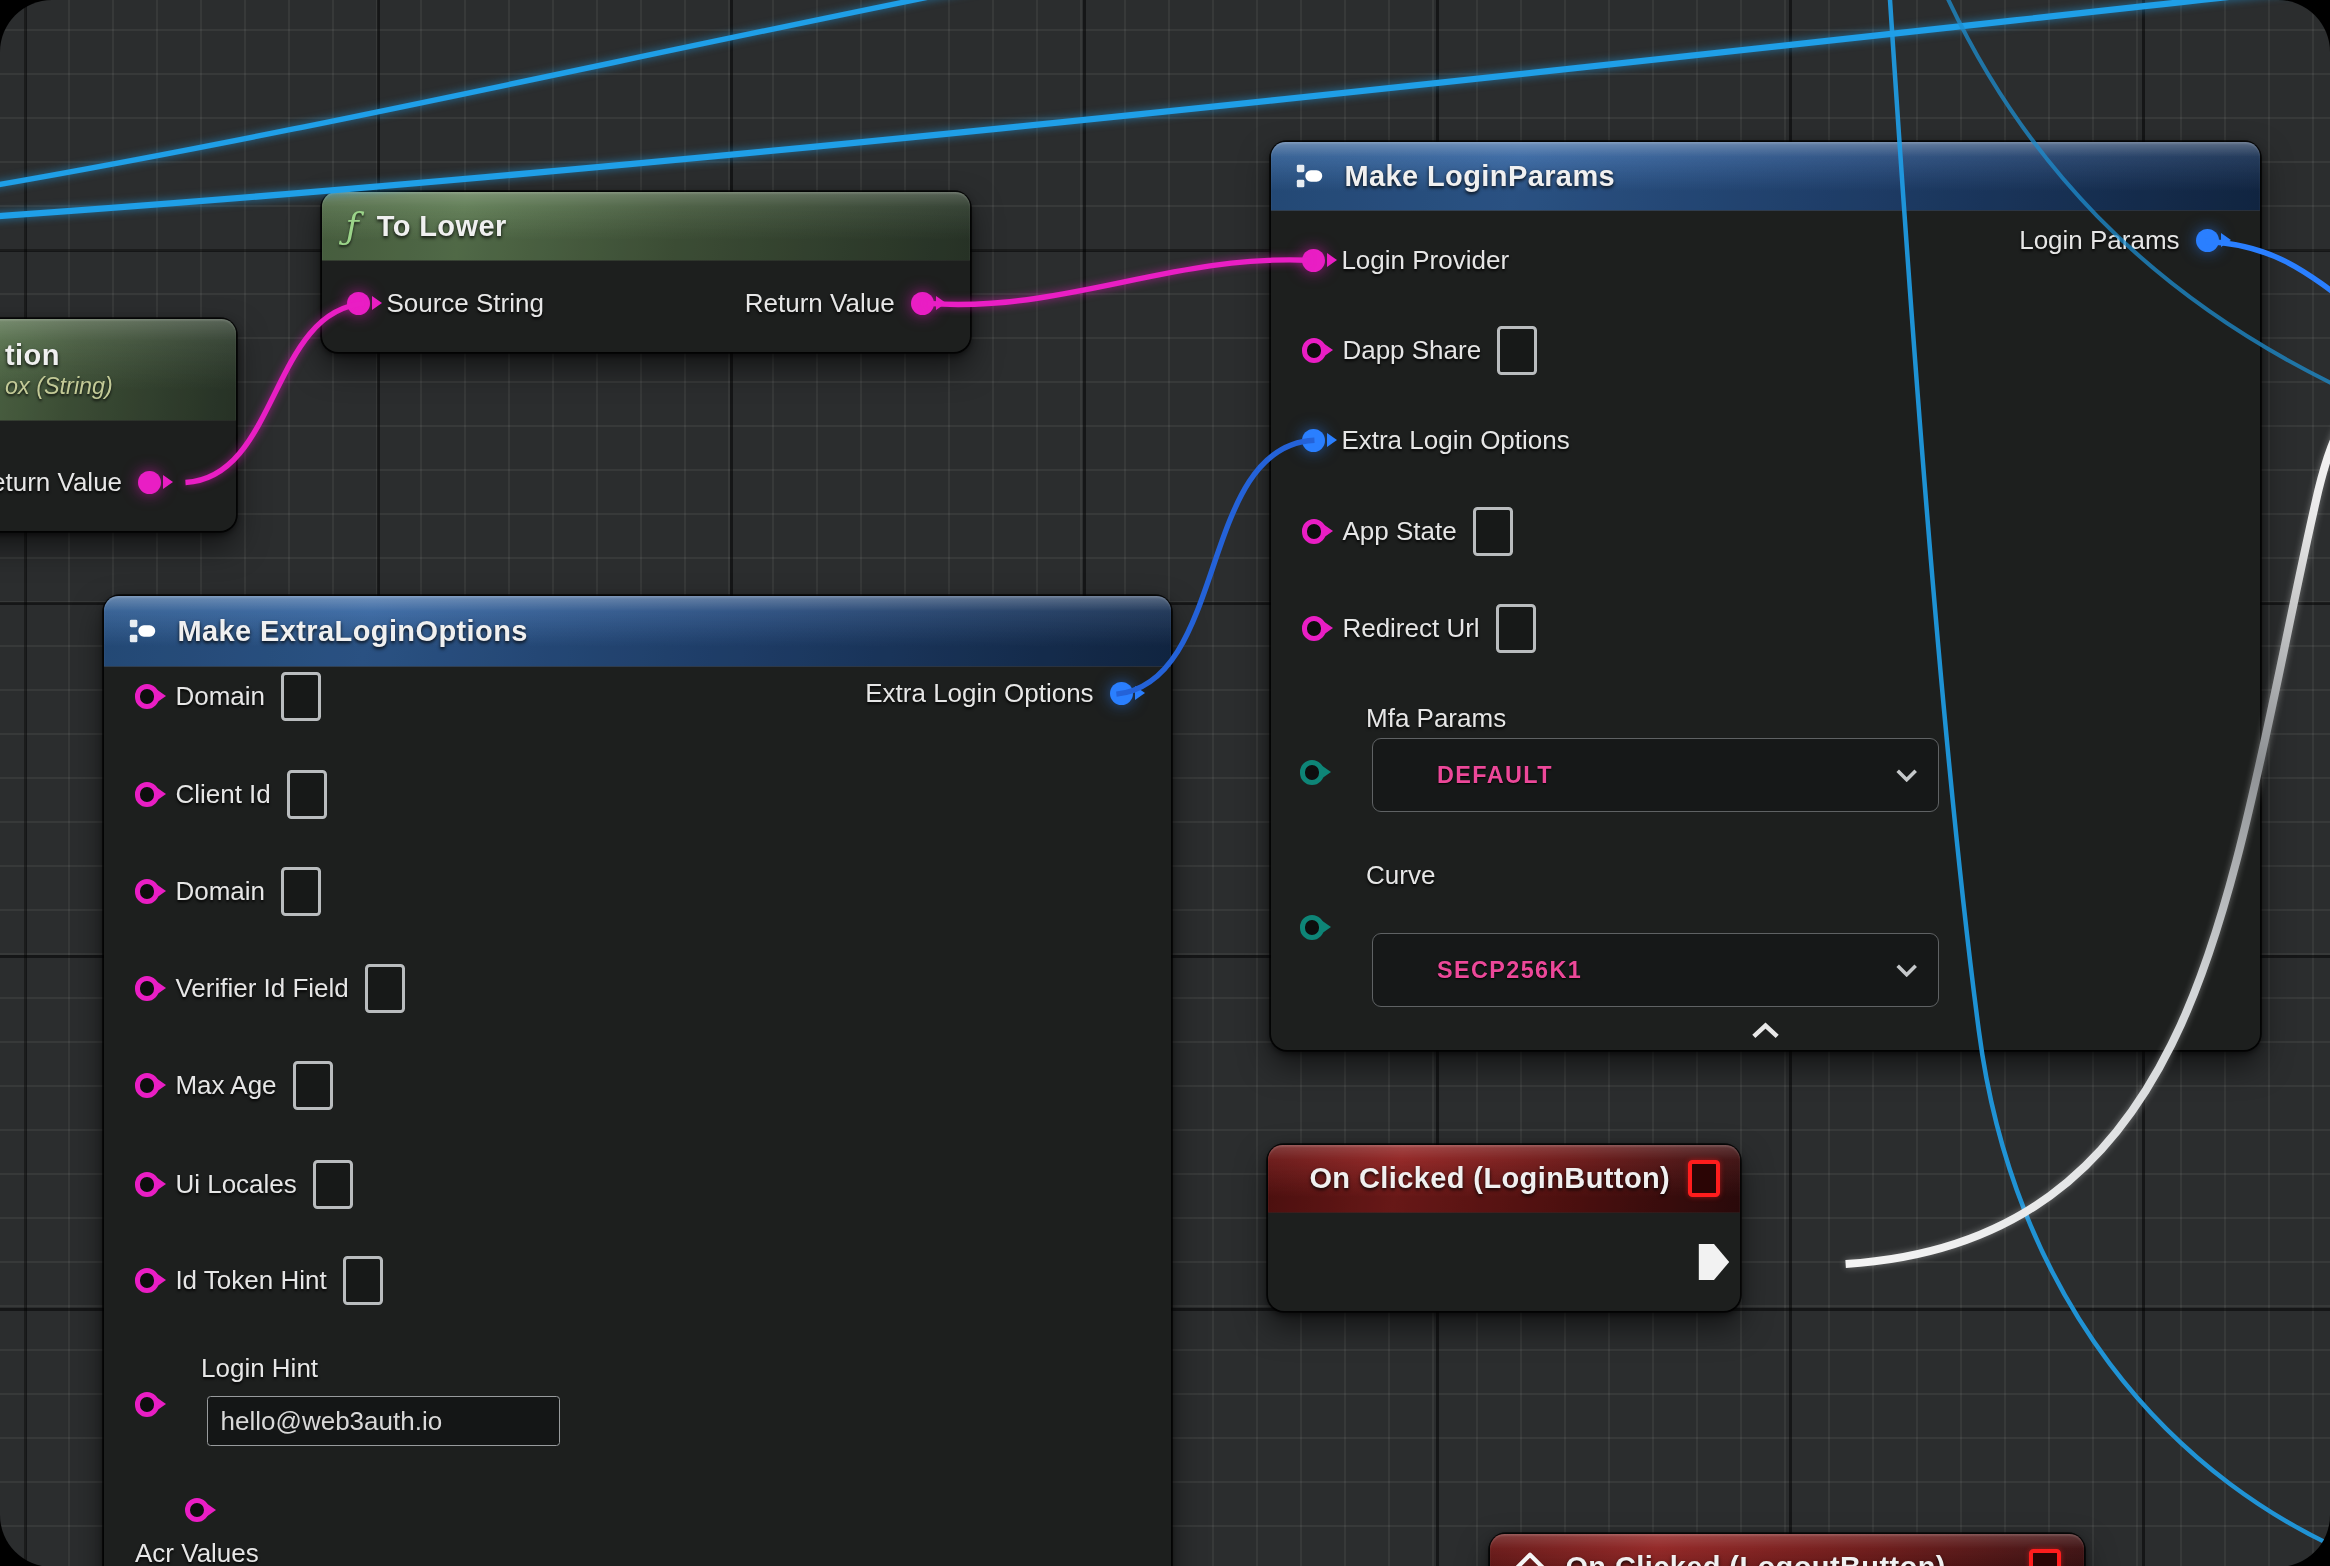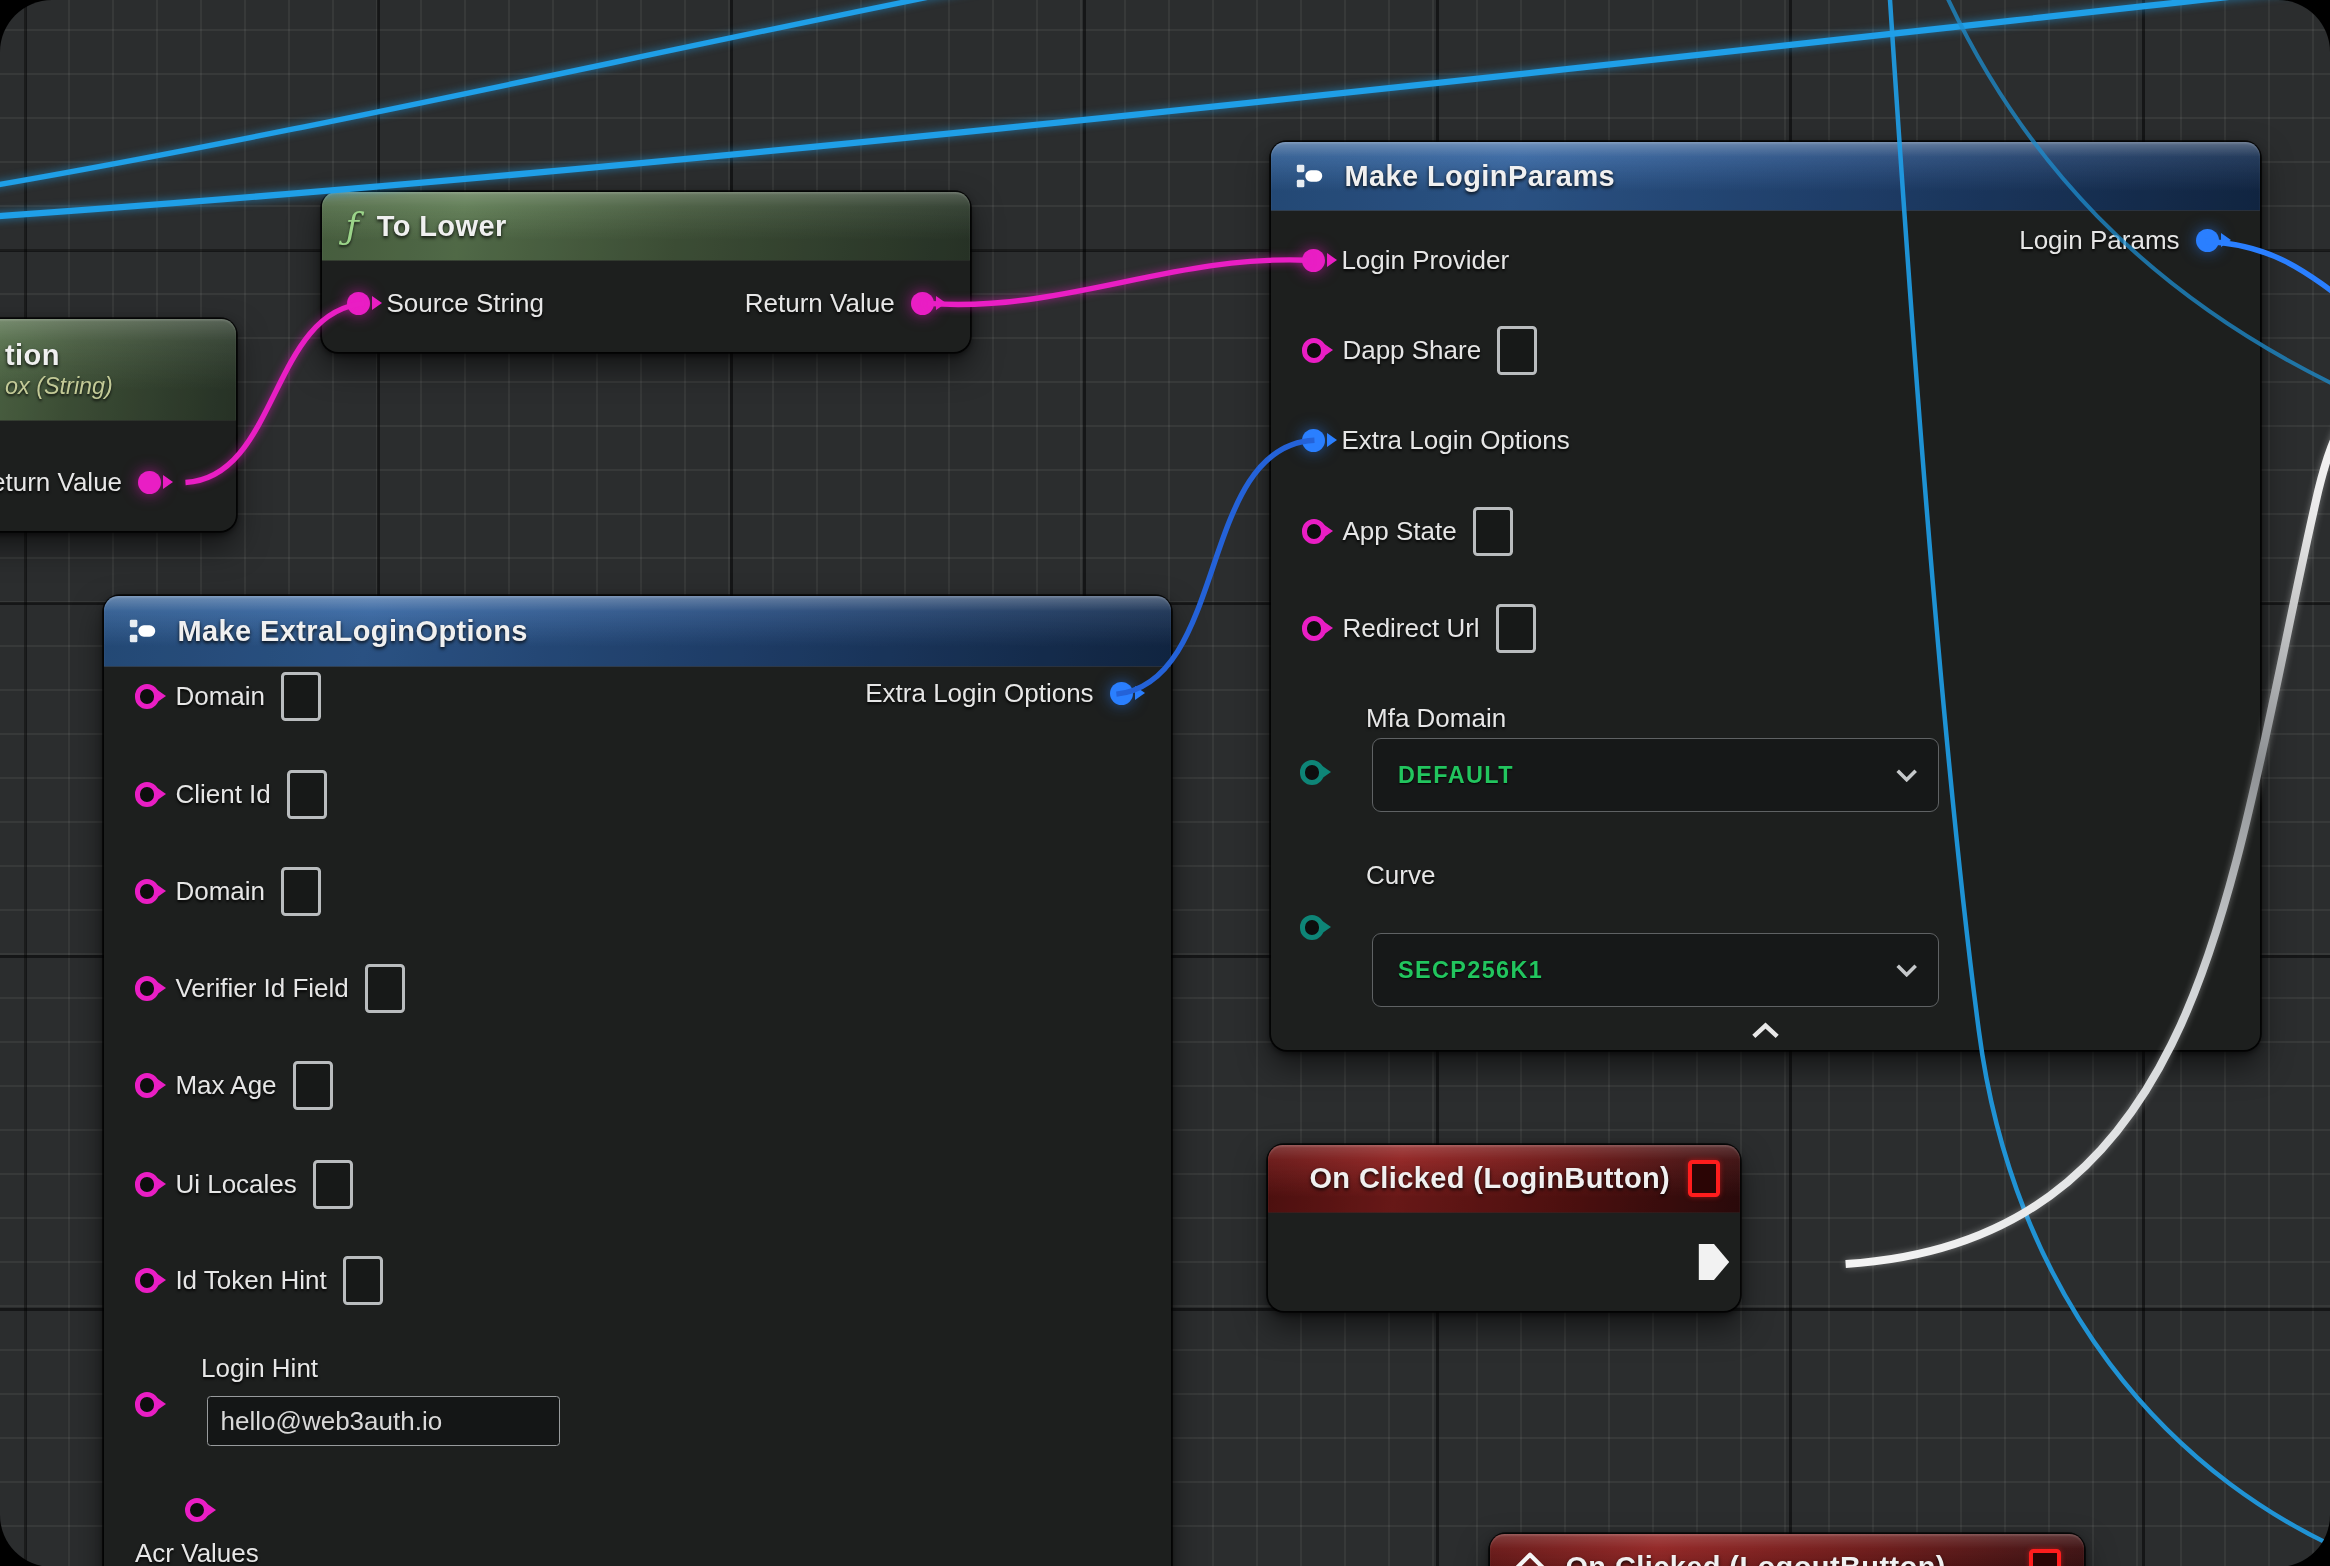--- a/index.html
+++ b/index.html
@@ -40,21 +40,21 @@
   .pin::after{content:"";position:absolute;left:100%;margin-left:1.8px;top:50%;transform:translateY(-50%);
     border-left:10px solid currentColor;border-top:7.2px solid transparent;border-bottom:7.2px solid transparent;}
   .pin.filled{background:currentColor;}
   .pin.hollow{width:14.4px;height:14.4px;border:5.4px solid currentColor;background:#0d0e0e;}
   .magenta{color:#e91ec4;} .pin.magenta.filled{box-shadow:0 0 14.4px rgba(238,24,197,.6);}
   .blue{color:#2a7fff;} .pin.blue.filled{box-shadow:0 0 14.4px rgba(42,127,255,.55);}
   .teal{color:#0e8577;}
   .checkbox{width:34px;height:43px;border:3.6px solid #b9bcbe;border-radius:4.5px;background:rgba(0,0,0,.18);flex:none;}
   .dropdown{position:absolute;display:flex;align-items:center;justify-content:space-between;
     background:#161818;border:1.8px solid #5f6264;border-radius:9px;padding:0 20px 0 25px;}
-  .dd-text{font-size:23.4px;color:#22c55e;letter-spacing:1.4px;font-weight:bold;text-shadow:0 0.9px 1.8px #000;}
+  .dd-text{font-size:23.4px;color:#ec4899;letter-spacing:1.4px;font-weight:bold;text-shadow:0 0.9px 1.8px #000;margin-left:39px;}
   .text-input{position:absolute;background:#141616;border:1.8px solid #989b9d;border-radius:3.6px;
     color:#d9d9d9;font-size:26px;padding:0 12.6px;font-family:"Liberation Sans", sans-serif;box-sizing:border-box;}
   .delegate-square{width:23.4px;height:29px;border:4.5px solid #ff1d1d;border-radius:4.5px;background:#2b0505;
     margin-left:auto;flex:none;box-shadow:0 0 5.4px rgba(255,30,30,.5);}
   .collapse{position:absolute;left:50%;transform:translateX(-50%);bottom:7.2px;width:54px;height:23.4px;
     display:flex;align-items:center;justify-content:center;}
   .exec-pin{position:absolute;}
   svg.wires{position:absolute;inset:0;z-index:30;pointer-events:none;}
   .glow-blue{filter:drop-shadow(0 0 5px rgba(31,160,235,.65));}
   .glow-magenta{filter:drop-shadow(0 0 5px rgba(238,24,197,.6));}
@@ -200,21 +200,21 @@
       <span class="pin hollow magenta"></span>
       <span class="plabel">App State</span>
       <span class="checkbox"></span>
     </div>
     <div class="row" style="left:31px;top:463px;">
       <span class="pin hollow magenta"></span>
       <span class="plabel">Redirect Url</span>
       <span class="checkbox"></span>
     </div>
     <div class="row" style="left:95px;top:560px;height:32px;">
-      <span class="plabel">Mfa Domain</span>
+      <span class="plabel">Mfa Params</span>
     </div>
     <div class="row" style="left:29px;top:607px;">
       <span class="pin hollow teal"></span>
     </div>
     <div class="dropdown" style="left:101px;top:596px;width:520px;height:72px;">
       <span class="dd-text">DEFAULT</span>
       <svg width="23.4" height="14.4" viewBox="0 0 26 16">
         <polyline points="3,3 13,13 23,3" stroke="#c5c8ca" stroke-width="4" fill="none"></polyline>
       </svg>
     </div>

